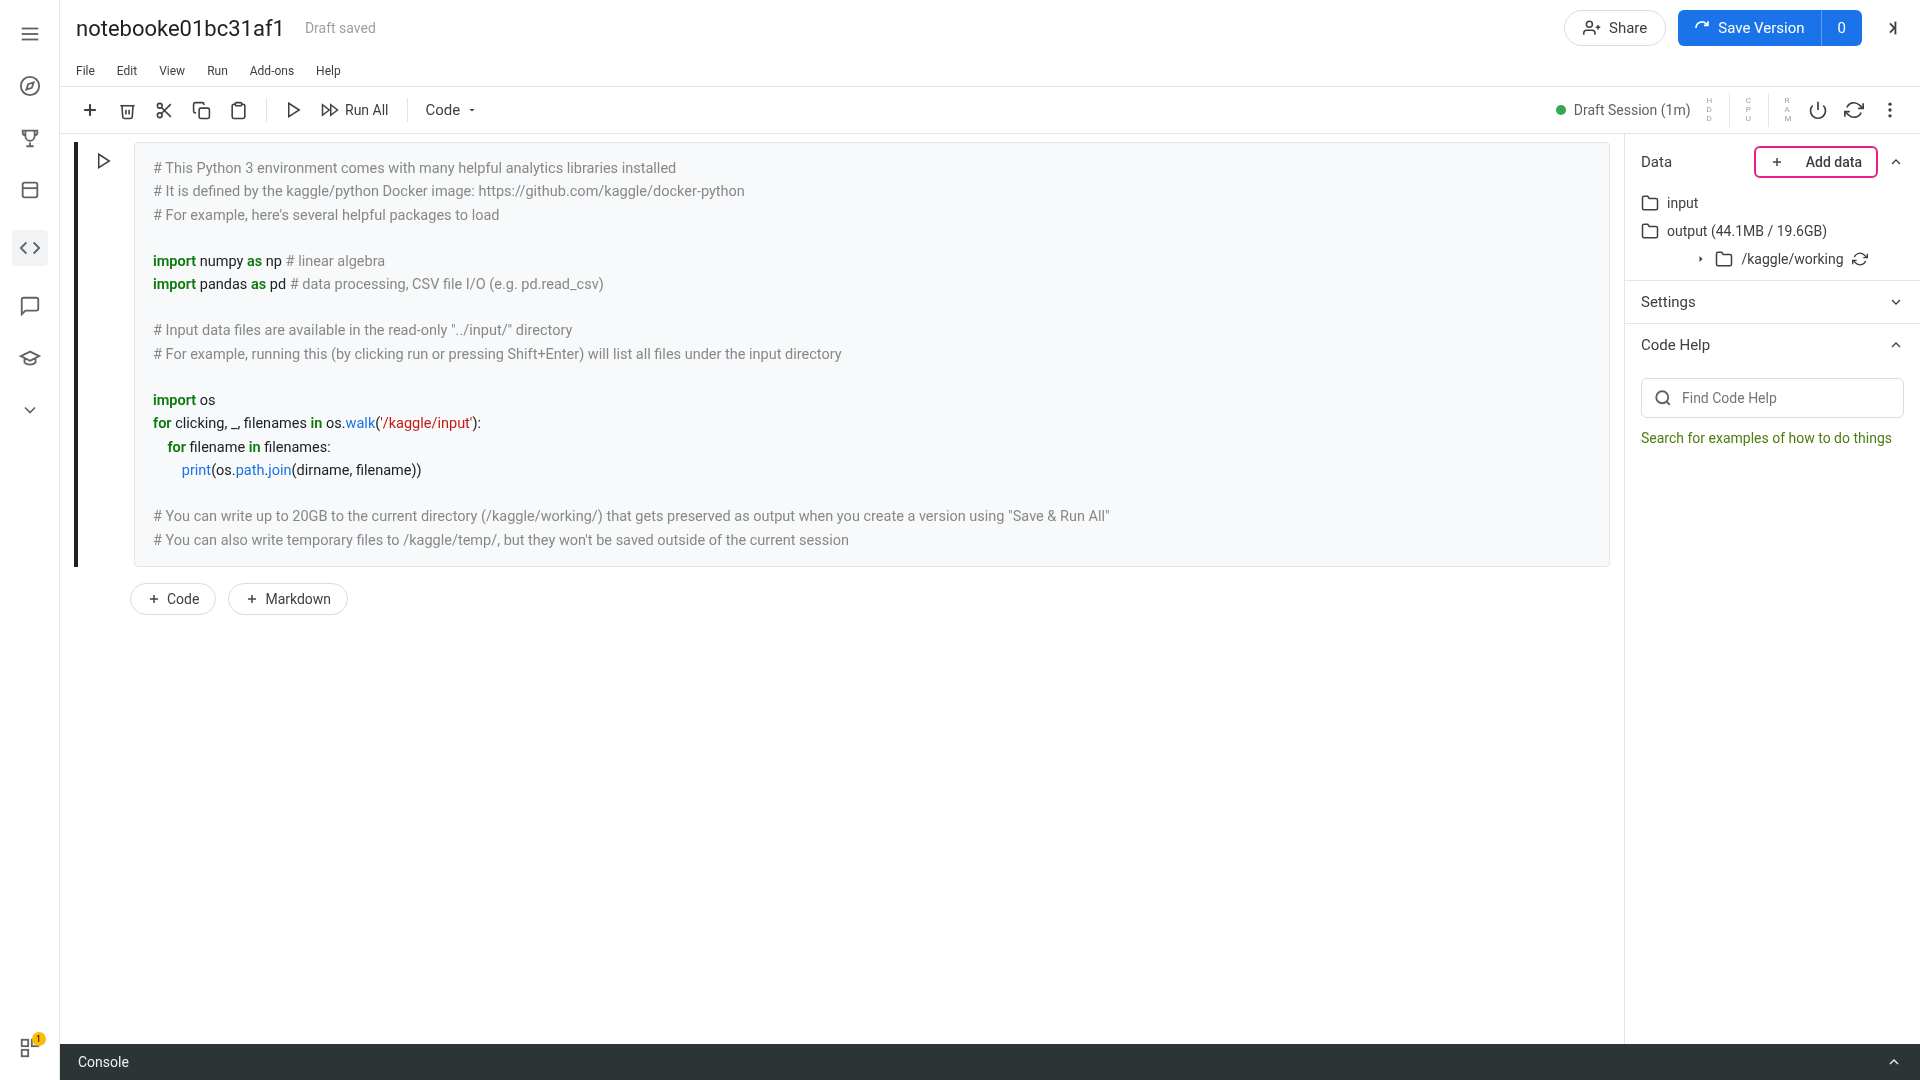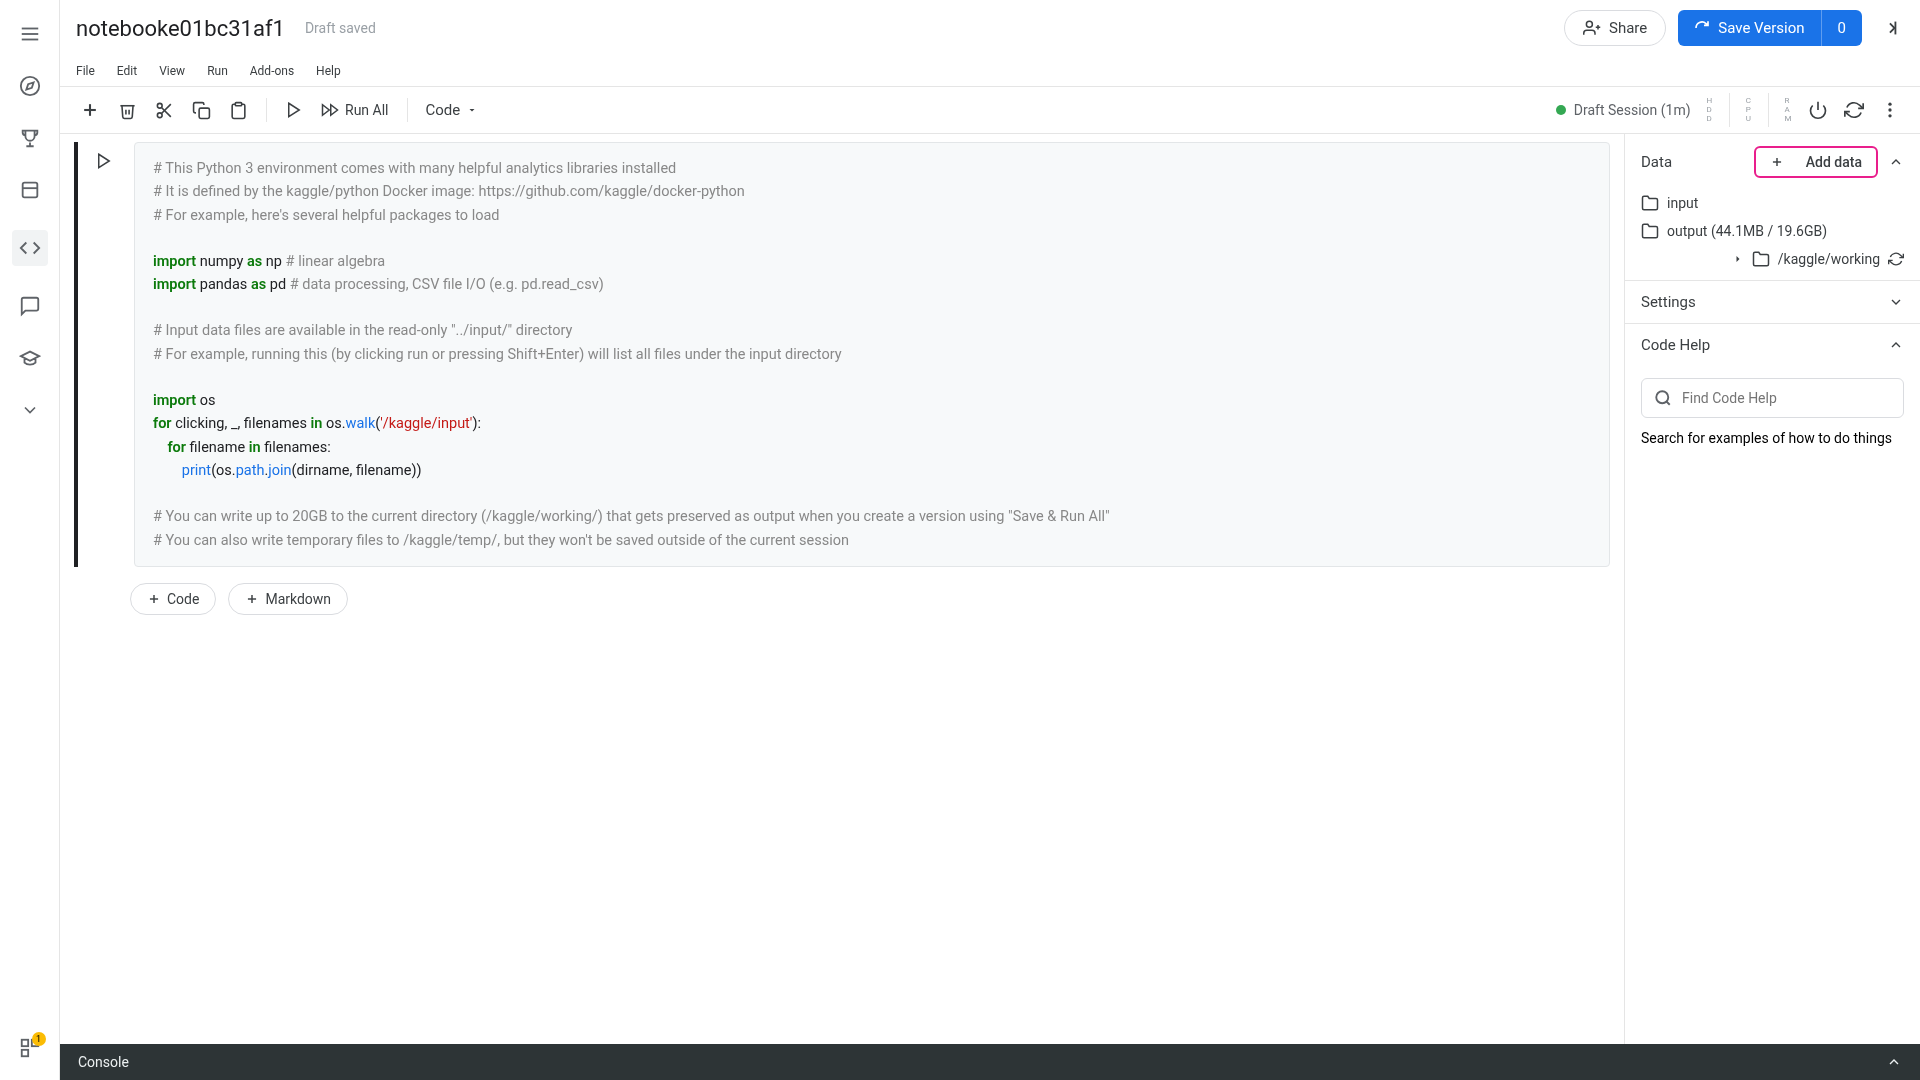--- a/index.html
+++ b/index.html
@@ -43,25 +43,25 @@
 .c-str{color:#c41a16}
 .c-fn{color:#1a73e8}
 .add-row{display:flex;gap:12px;padding:8px 0 8px 56px}
 .add-btn{display:flex;align-items:center;gap:6px;padding:7px 16px;border:1px solid #dadce0;border-radius:20px;font-size:14px;color:#3c4043;cursor:pointer;background:#fff}
 .right-panel{width:296px;border-left:1px solid #e5e5e5;display:flex;flex-direction:column;background:#fff}
 .rp-section{border-bottom:1px solid #e5e5e5}
 .rp-head{display:flex;align-items:center;justify-content:space-between;padding:12px 16px;font-size:15px;color:#3c4043}
 .add-data{display:flex;align-items:center;gap:22px;padding:6px 14px;border:2px solid #e91e8c;border-radius:6px;font-size:14px;color:#3c4043;cursor:pointer;font-weight:500}
 .tree{padding:4px 16px 12px;font-size:14px;color:#3c4043;display:flex;flex-direction:column;gap:10px}
 .tree-row{display:flex;align-items:center;gap:8px}
-.tree-sub{padding-left:18px;display:flex;align-items:center;gap:8px;justify-content:flex-end}
+.tree-sub{padding-left:18px;display:flex;align-items:center;gap:8px;justify-content:center}
 .tree-sub-left{display:flex;align-items:center;gap:8px}
 .search-box{margin:12px 16px;border:1px solid #dadce0;border-radius:6px;display:flex;align-items:center;padding:10px 12px;gap:10px}
 .search-box input{border:none;outline:none;font-size:14px;flex:1;color:#3c4043}
-.rp-hint{padding:0 16px 16px;font-size:14px;color:#000000}
+.rp-hint{padding:0 16px 16px;font-size:14px;color:#4d7c0f}
 .console{height:36px;background:#2d3436;color:#ecf0f1;display:flex;align-items:center;padding:0 18px;font-family:Monaco,Consolas,monospace;font-size:14px;justify-content:space-between}
 .chev-up{color:#ecf0f1;cursor:pointer}
 svg{display:block}
 </style>
 </head>
 <body>
 
 <div class="left-rail">
   <div class="ic">
       <svg width="22" height="22" viewBox="0 0 24 24" fill="none" stroke="currentColor" stroke-width="2">

